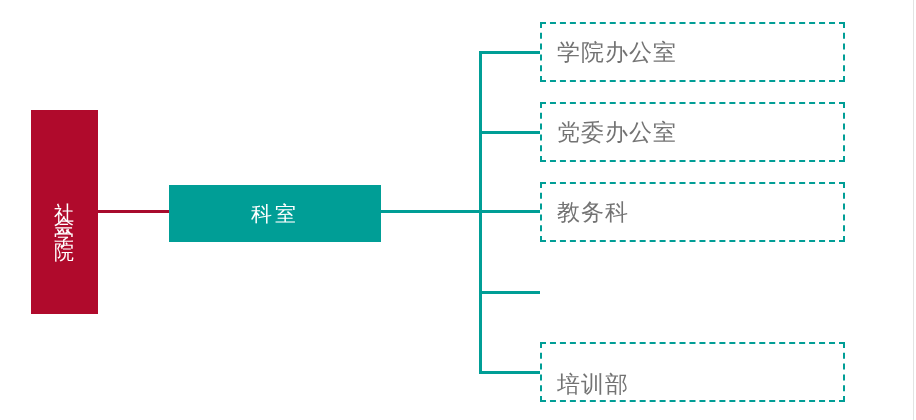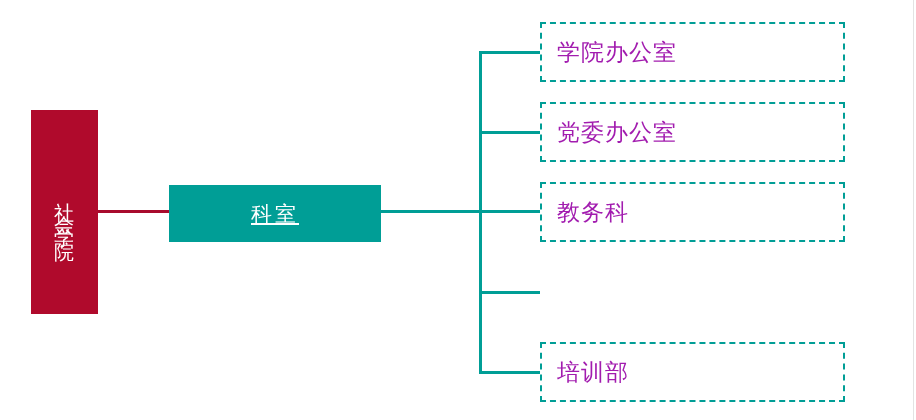--- a/index.html
+++ b/index.html
@@ -48,34 +48,33 @@
     top: 185px;
     width: 212px;
     height: 57px;
     background: #009e96;
     color: #ffffff;
     display: flex;
     align-items: center;
     justify-content: center;
     font-size: 21px;
     letter-spacing: 3px;
-    text-decoration: underline;
   }
   .leaf {
     position: absolute;
     left: 540px;
     width: 305px;
     height: 60px;
     border: 2px dashed #009e96;
     background: #ffffff;
     display: flex;
     align-items: center;
     padding-left: 15px;
     font-size: 23px;
-    color: #a21caf;
+    color: #737373;
     letter-spacing: 1px;
     box-sizing: border-box;
   }
   .line {
     position: absolute;
   }
   .line.red {
     background: #a80b2d;
   }
   .line.teal {
@@ -108,19 +107,19 @@
 
   <div class="leaf" style="top:22px;">
     <span>学院办公室</span>
   </div>
   <div class="leaf" style="top:102px;text-align:center;">
     <span>党委办公室</span>
   </div>
   <div class="leaf" style="top:182px;">
     <span>教务科</span>
   </div>
-  <div class="leaf" style="top:342px;">
+  <div class="leaf" style="top:342px;align-items:flex-end;">
     <span>培训部</span>
   </div>
 
   <div class="edge-divider"></div>
 
 </div>
 
 </body></html>

